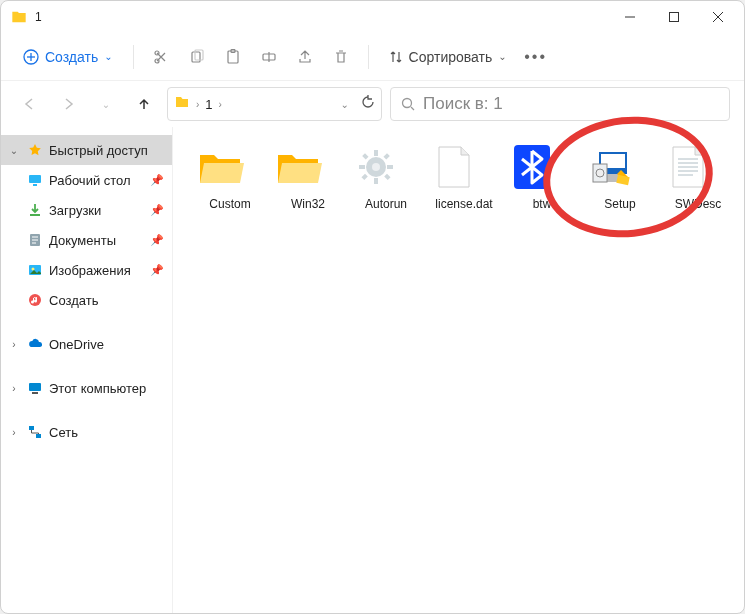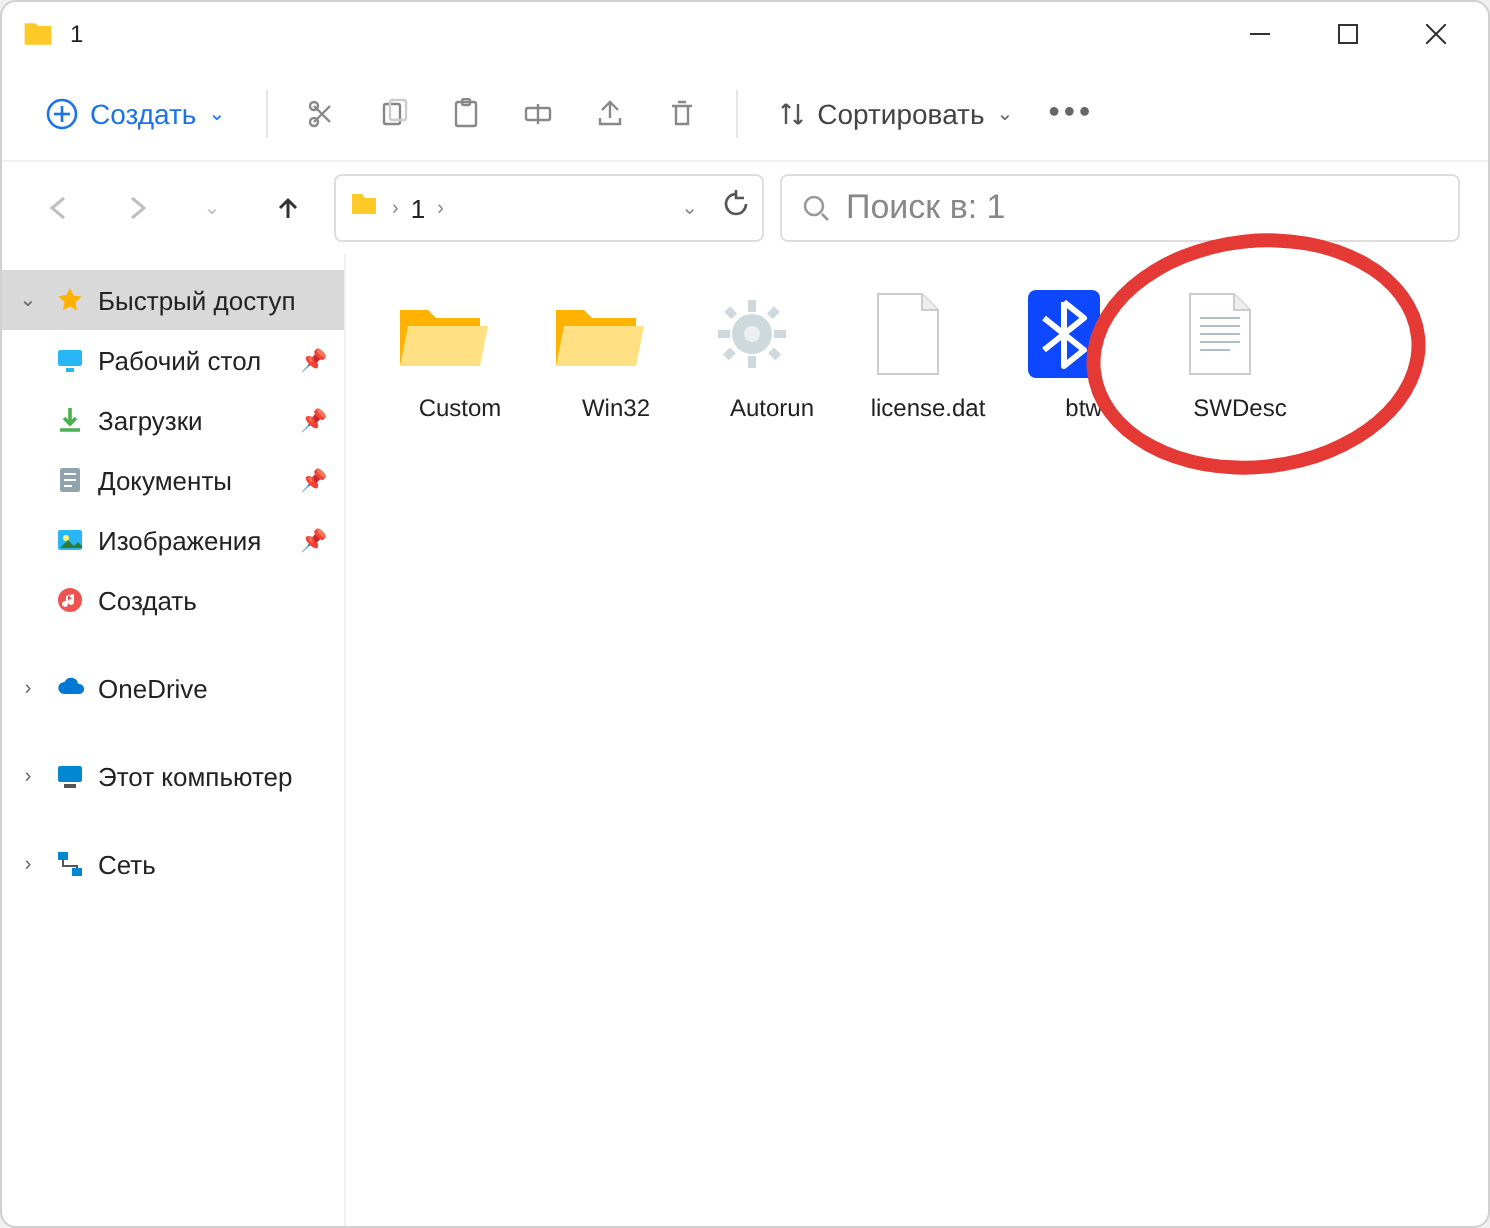--- a/index.html
+++ b/index.html
@@ -330,20 +330,34 @@
           <div class="icon">
               <svg width="36" height="44">
                 <rect x="0" y="0" width="36" height="44" rx="4" fill="#0d47ff"></rect>
                 <path d="M18 6v32l10-8-20-16m0 16l20-16-10-8" stroke="#fff" stroke-width="3" fill="none" stroke-linejoin="round"></path>
               </svg>
             </div>
           <div class="lbl">btw</div>
         </div>
         <div class="item">
           <div class="icon">
+              <svg width="42" height="42">
+                <rect x="10" y="6" width="28" height="22" fill="#1565c0"></rect>
+                <rect x="12" y="8" width="24" height="14" fill="#fff"></rect>
+                <rect x="14" y="28" width="20" height="8" fill="#bdbdbd"></rect>
+                <rect x="4" y="18" width="14" height="18" fill="#eceff1" stroke="#888"></rect>
+                <circle cx="11" cy="27" r="4" fill="#eee" stroke="#888"></circle>
+                <path d="M28 28l8 8 4-4-8-8z" fill="#ffb300"></path>
+                <rect x="28" y="30" width="12" height="8" fill="#ffca28" transform="rotate(12 34 34)"></rect>
+              </svg>
+            </div>
+          <div class="lbl">Setup</div>
+        </div>
+        <div class="item">
+          <div class="icon">
               <svg width="34" height="44">
                 <path d="M2 2h22l8 8v32H2z" fill="#fff" stroke="#ccc"></path>
                 <path d="M24 2v8h8" fill="#eee" stroke="#ccc"></path>
                 <g stroke="#b0bec5" stroke-width="1">
                   <line x1="7" y1="14" x2="27" y2="14"></line>
                   <line x1="7" y1="18" x2="27" y2="18"></line>
                   <line x1="7" y1="22" x2="27" y2="22"></line>
                   <line x1="7" y1="26" x2="27" y2="26"></line>
                   <line x1="7" y1="30" x2="22" y2="30"></line>
                 </g>

